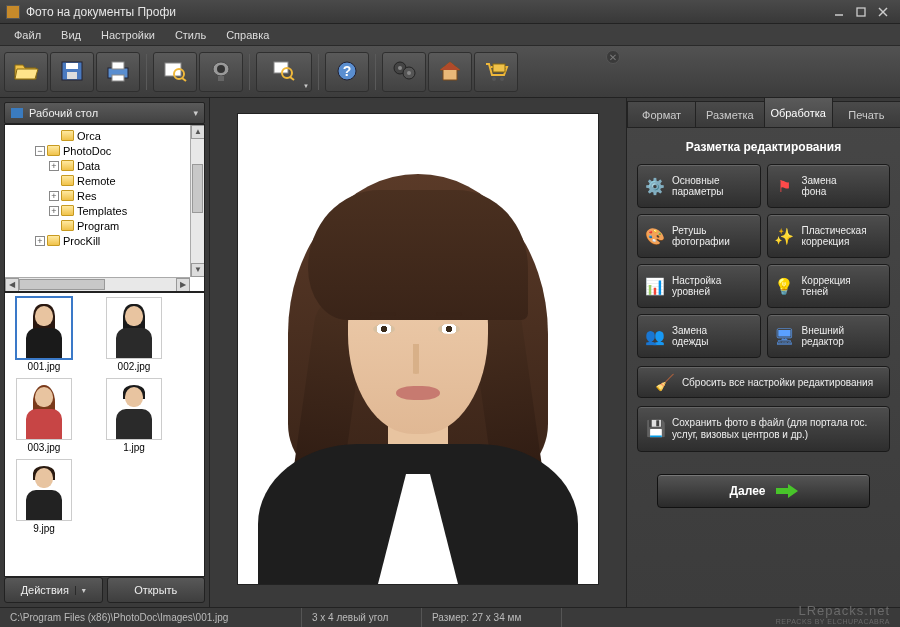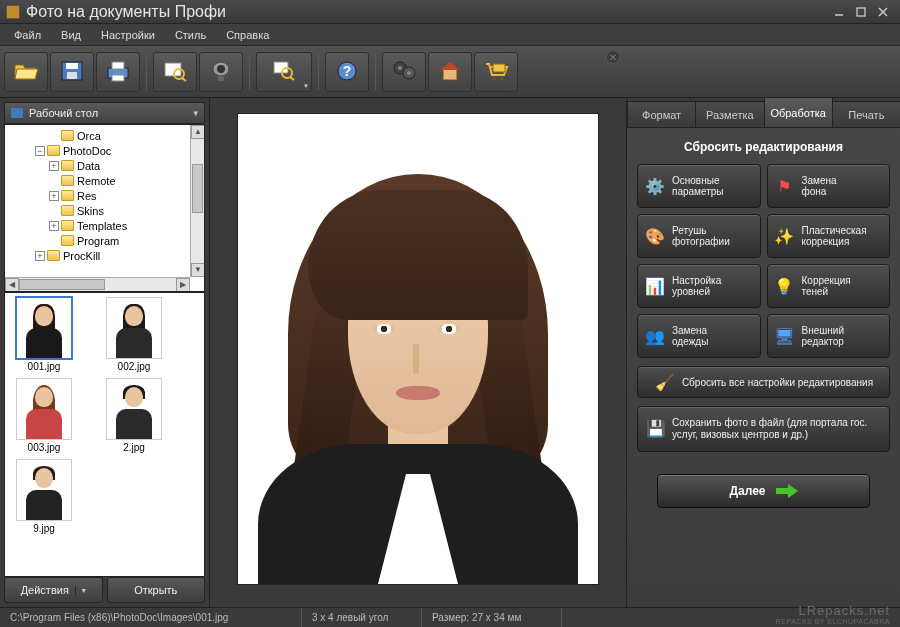--- a/index.html
+++ b/index.html
@@ -1,20 +1,20 @@
 <!DOCTYPE html>
 <html><head>
 <meta charset="utf-8">
 <style>
 * { margin: 0; padding: 0; box-sizing: border-box; font-family: Tahoma, Arial, sans-serif; }
 body { background: #3a3a3a; width: 900px; height: 627px; overflow: hidden; color: #ddd; font-size: 11px; }
 
 .titlebar { height: 24px; background: linear-gradient(#4a4a4a,#383838); display: flex; align-items: center; padding: 0 6px; border-bottom: 1px solid #222; }
 .titlebar .appicon { width: 14px; height: 14px; background: #c78a2a; margin-right: 6px; border: 1px solid #555; }
-.titlebar .title { flex: 1; font-size: 16px; color: #e5e5e5; }
+.titlebar .title { flex: 1; font-size: 12px; color: #e5e5e5; }
 .winbtn { width: 22px; height: 16px; display: flex; align-items: center; justify-content: center; color: #ccc; cursor: pointer; }
 .winbtn svg { stroke: #ccc; }
 
 .menubar { height: 22px; background: #3f3f3f; display: flex; align-items: center; padding: 0 4px; border-bottom: 1px solid #2a2a2a; }
 .menubar .mitem { padding: 2px 10px; color: #ddd; font-size: 11px; cursor: pointer; }
 
 .toolbar { height: 52px; background: linear-gradient(#525252,#3c3c3c); display: flex; align-items: center; padding: 0 4px; border-bottom: 1px solid #222; gap: 2px; position: relative;}
 .tbtn { width: 44px; height: 40px; display: flex; align-items: center; justify-content: center; background: linear-gradient(#5a5a5a,#424242); border: 1px solid #2f2f2f; border-radius: 3px; cursor: pointer; position: relative;}
 .tbtn.split { width: 56px; }
 .tbtn .dd { position: absolute; right: 2px; bottom: 2px; font-size: 6px; color: #ccc;}
@@ -271,28 +271,20 @@
             <span class="sp" style="width:14px"></span>
             <span class="sp" style="width:14px"></span>
             <span class="tw">+</span>
             <span class="foldericon"></span>
             <span class="label">Res</span>
           </div>
           <div class="trow">
             <span class="sp" style="width:14px"></span>
             <span class="sp" style="width:14px"></span>
             <span class="sp" style="width:14px"></span>
-            <span class="sp" style="width:12px"></span>
-            <span class="foldericon"></span>
-            <span class="label">Skins</span>
-          </div>
-          <div class="trow">
-            <span class="sp" style="width:14px"></span>
-            <span class="sp" style="width:14px"></span>
-            <span class="sp" style="width:14px"></span>
             <span class="tw">+</span>
             <span class="foldericon"></span>
             <span class="label">Templates</span>
           </div>
           <div class="trow">
             <span class="sp" style="width:14px"></span>
             <span class="sp" style="width:14px"></span>
             <span class="sp" style="width:14px"></span>
             <span class="sp" style="width:12px"></span>
             <span class="foldericon"></span>
@@ -355,21 +347,21 @@
             <div class="tname">003.jpg</div>
           </div>
           <div class="thumb">
             <div class="timg">
               <div class="person male1">
                 <div class="hair"></div>
                 <div class="head"></div>
                 <div class="body"></div>
               </div>
             </div>
-            <div class="tname">2.jpg</div>
+            <div class="tname">1.jpg</div>
           </div>
           <div class="thumb">
             <div class="timg">
               <div class="person male2">
                 <div class="hair"></div>
                 <div class="head"></div>
                 <div class="body"></div>
               </div>
             </div>
             <div class="tname">9.jpg</div>
@@ -404,21 +396,21 @@
     </div>
   </div>
 
   <div class="rightpanel">
     <div class="rtabs" id="rtabs">
         <div class="rtab">Формат</div>
         <div class="rtab">Разметка</div>
         <div class="rtab active">Обработка</div>
         <div class="rtab">Печать</div>
       </div>
-    <div class="rtitle">Сбросить редактирования</div>
+    <div class="rtitle">Разметка редактирования</div>
     <div class="fnbtns" id="fnbtns">
         <div class="fnbtn">
           <span class="ic" style="color:#5aa0ff">⚙️</span>
           <span class="txt">Основные<br>параметры</span>
         </div>
         <div class="fnbtn">
           <span class="ic" style="color:#ff4a4a">⚑</span>
           <span class="txt">Замена<br>фона</span>
         </div>
         <div class="fnbtn">

